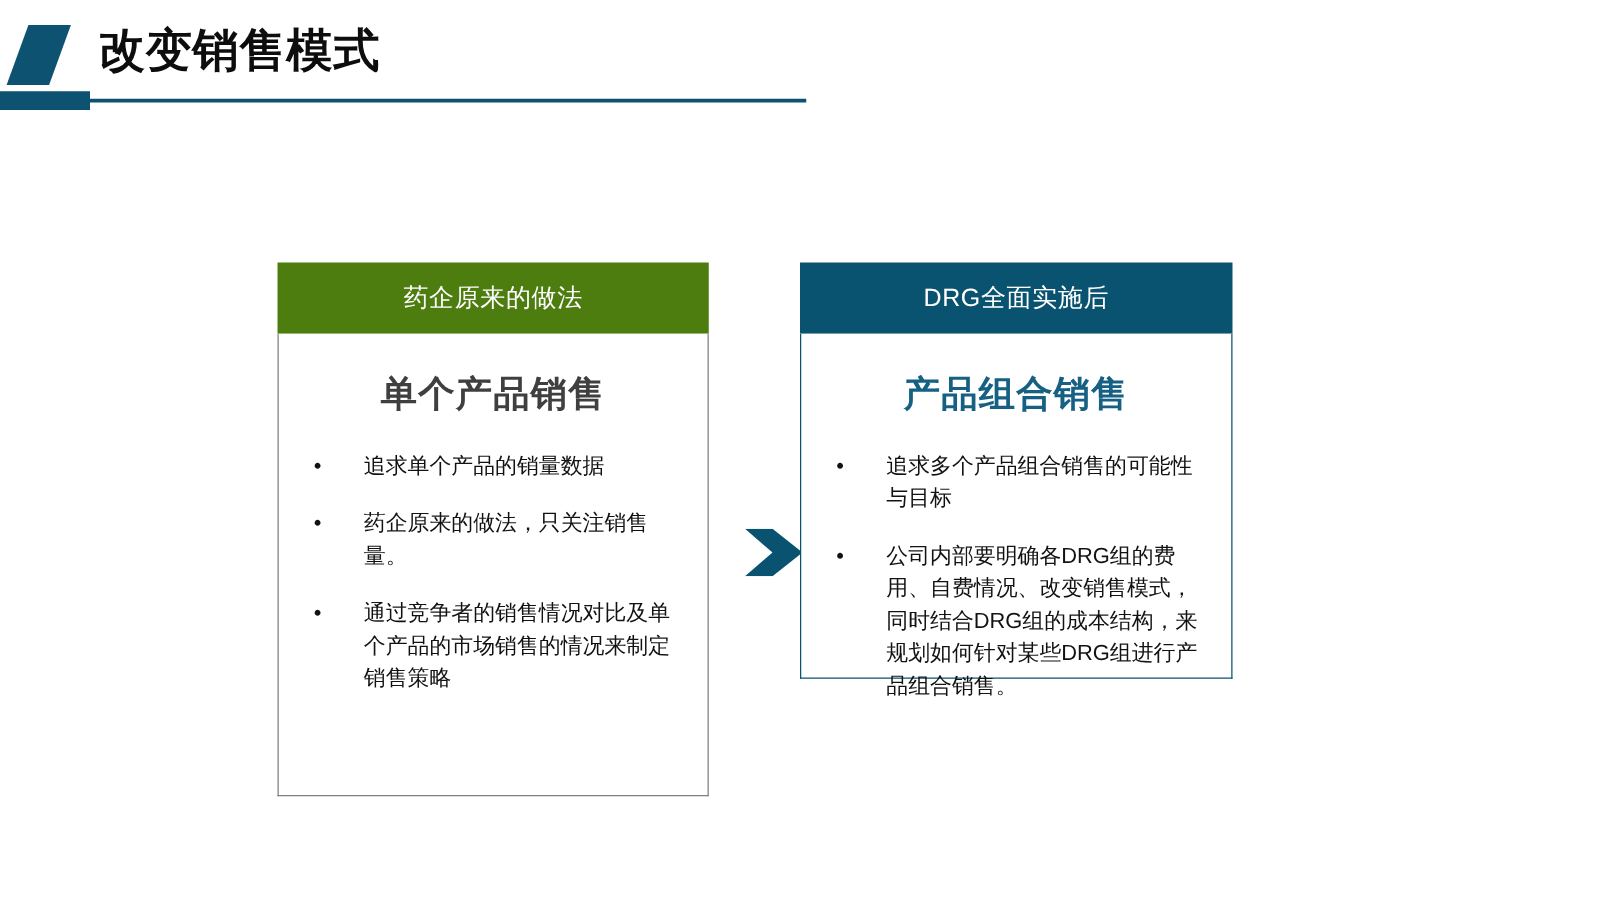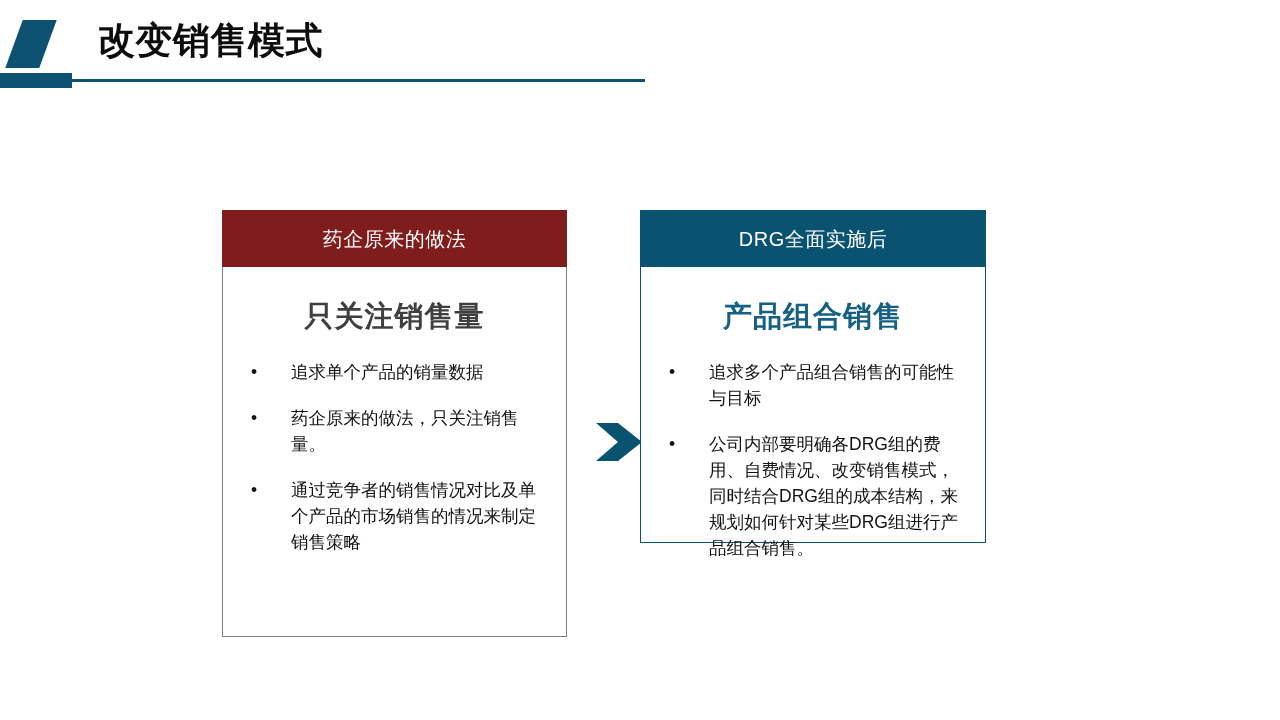--- a/index.html
+++ b/index.html
@@ -35,21 +35,20 @@
   #title-text {
     position: absolute;
     left: 79px;
     top: 18px;
     font-size: 37px;
     font-weight: bold;
     color: #0d0d0d;
     letter-spacing: 0.5px;
     line-height: 46px;
     white-space: nowrap;
-    margin-left: 19px;
   }
   #title-bar-thick {
     position: absolute;
     left: 0;
     top: 73px;
     width: 72px;
     height: 15px;
     background: #0d5371;
   }
   #title-bar-thin {
@@ -118,21 +117,21 @@
     padding-left: 40px;
   }
 
   
   #card-left {
     left: 222px;
     top: 210px;
     width: 345px;
     height: 427px;
   }
-  #card-left .card-header { background: #7f1d1d; }
+  #card-left .card-header { background: #4d7c0f; }
   #card-left .card-body {
     height: 370px;
     border: 1px solid #808080;
     border-top: none;
     padding: 22px 22px 0 22px;
   }
   #card-left .card-heading { color: #3f3f3f; margin: 10px 0 26px 0; }
   #card-left ul.bullets { padding-left: 6px; padding-right: 4px; }
 
   
@@ -169,21 +168,21 @@
   <div id="title-text">改变销售模式</div>
   <div id="title-bar-thick"></div>
   <div id="title-bar-thin"></div>
 </div>
 
 <div class="card" id="card-left">
   <div class="card-header">
     <span>药企原来的做法</span>
   </div>
   <div class="card-body">
-    <div class="card-heading">只关注销售量</div>
+    <div class="card-heading">单个产品销售</div>
     <ul class="bullets">
       <li>
         <span class="bullet-dot">•</span>
         <span class="bullet-text">追求单个产品的销量数据</span>
       </li>
       <li>
         <span class="bullet-dot">•</span>
         <span class="bullet-text">药企原来的做法，只关注销售量。</span>
       </li>
       <li>

